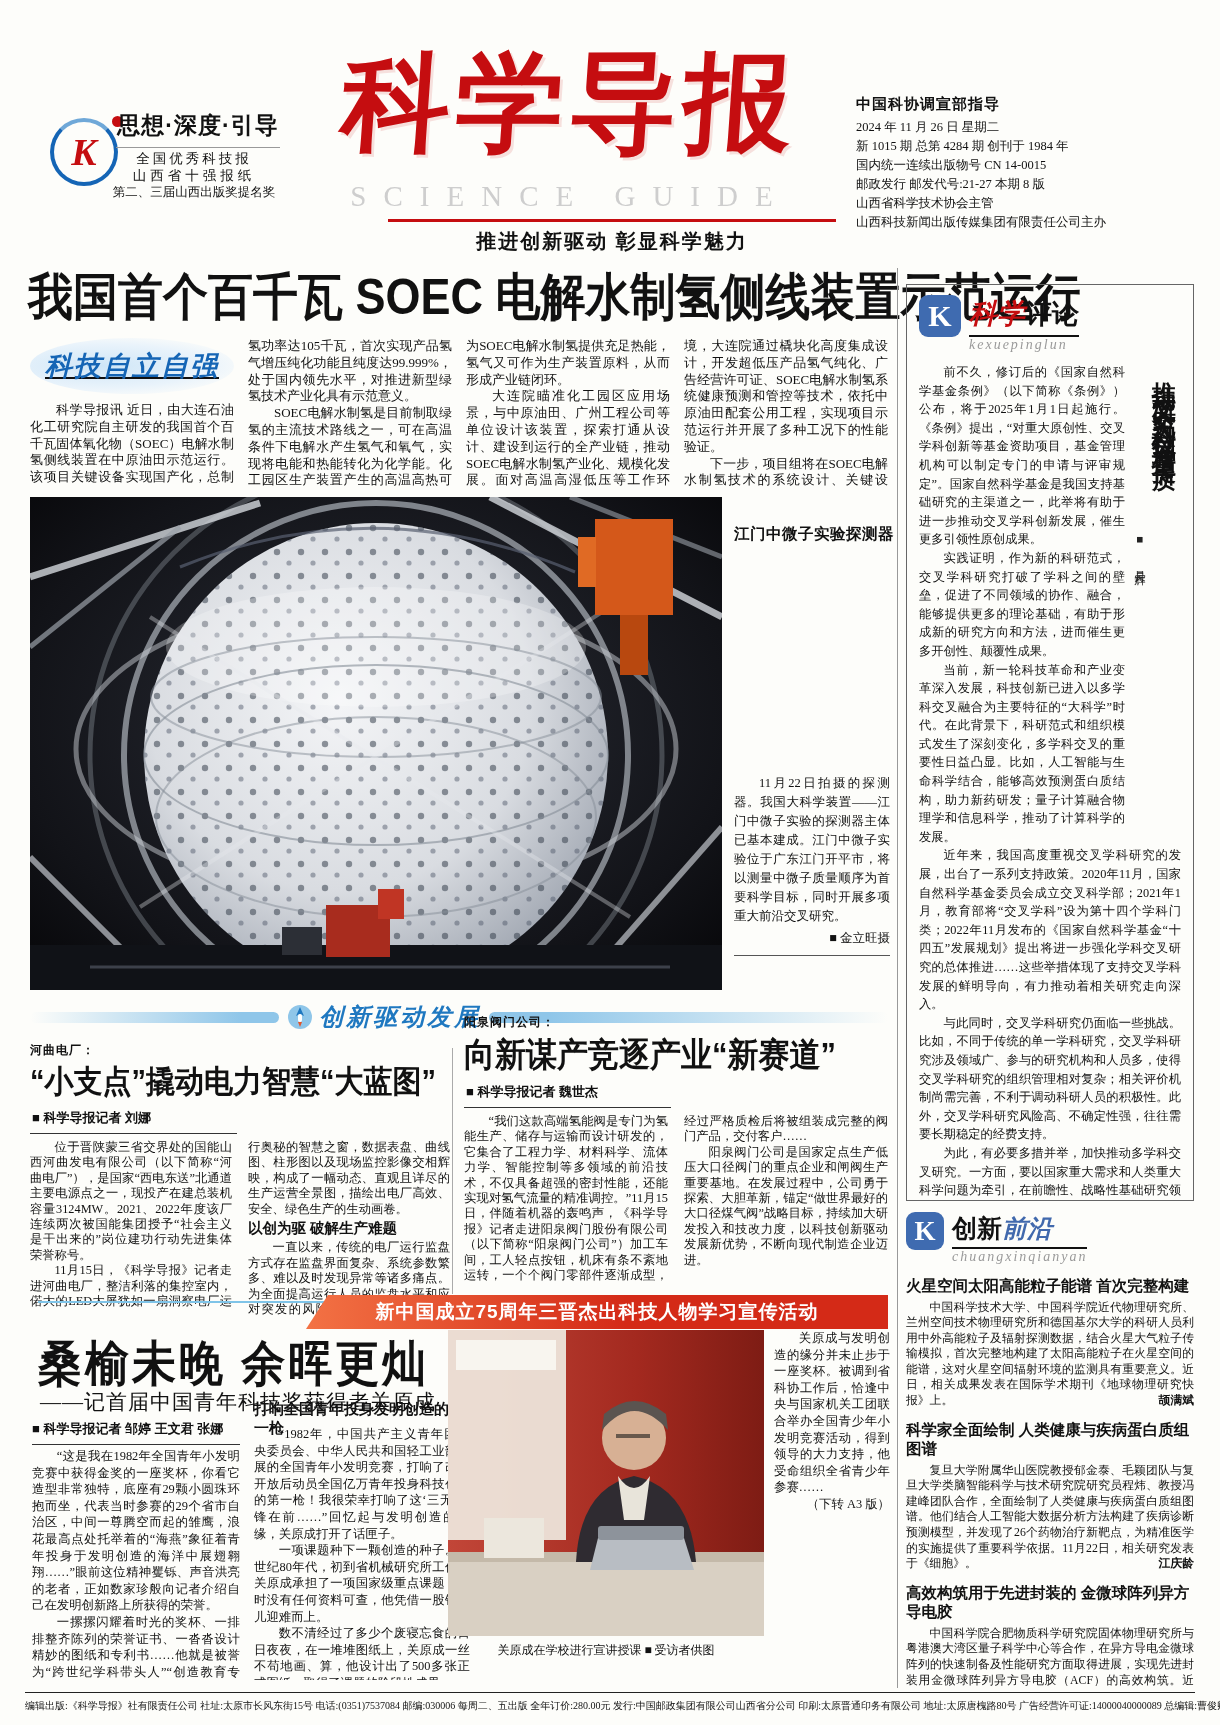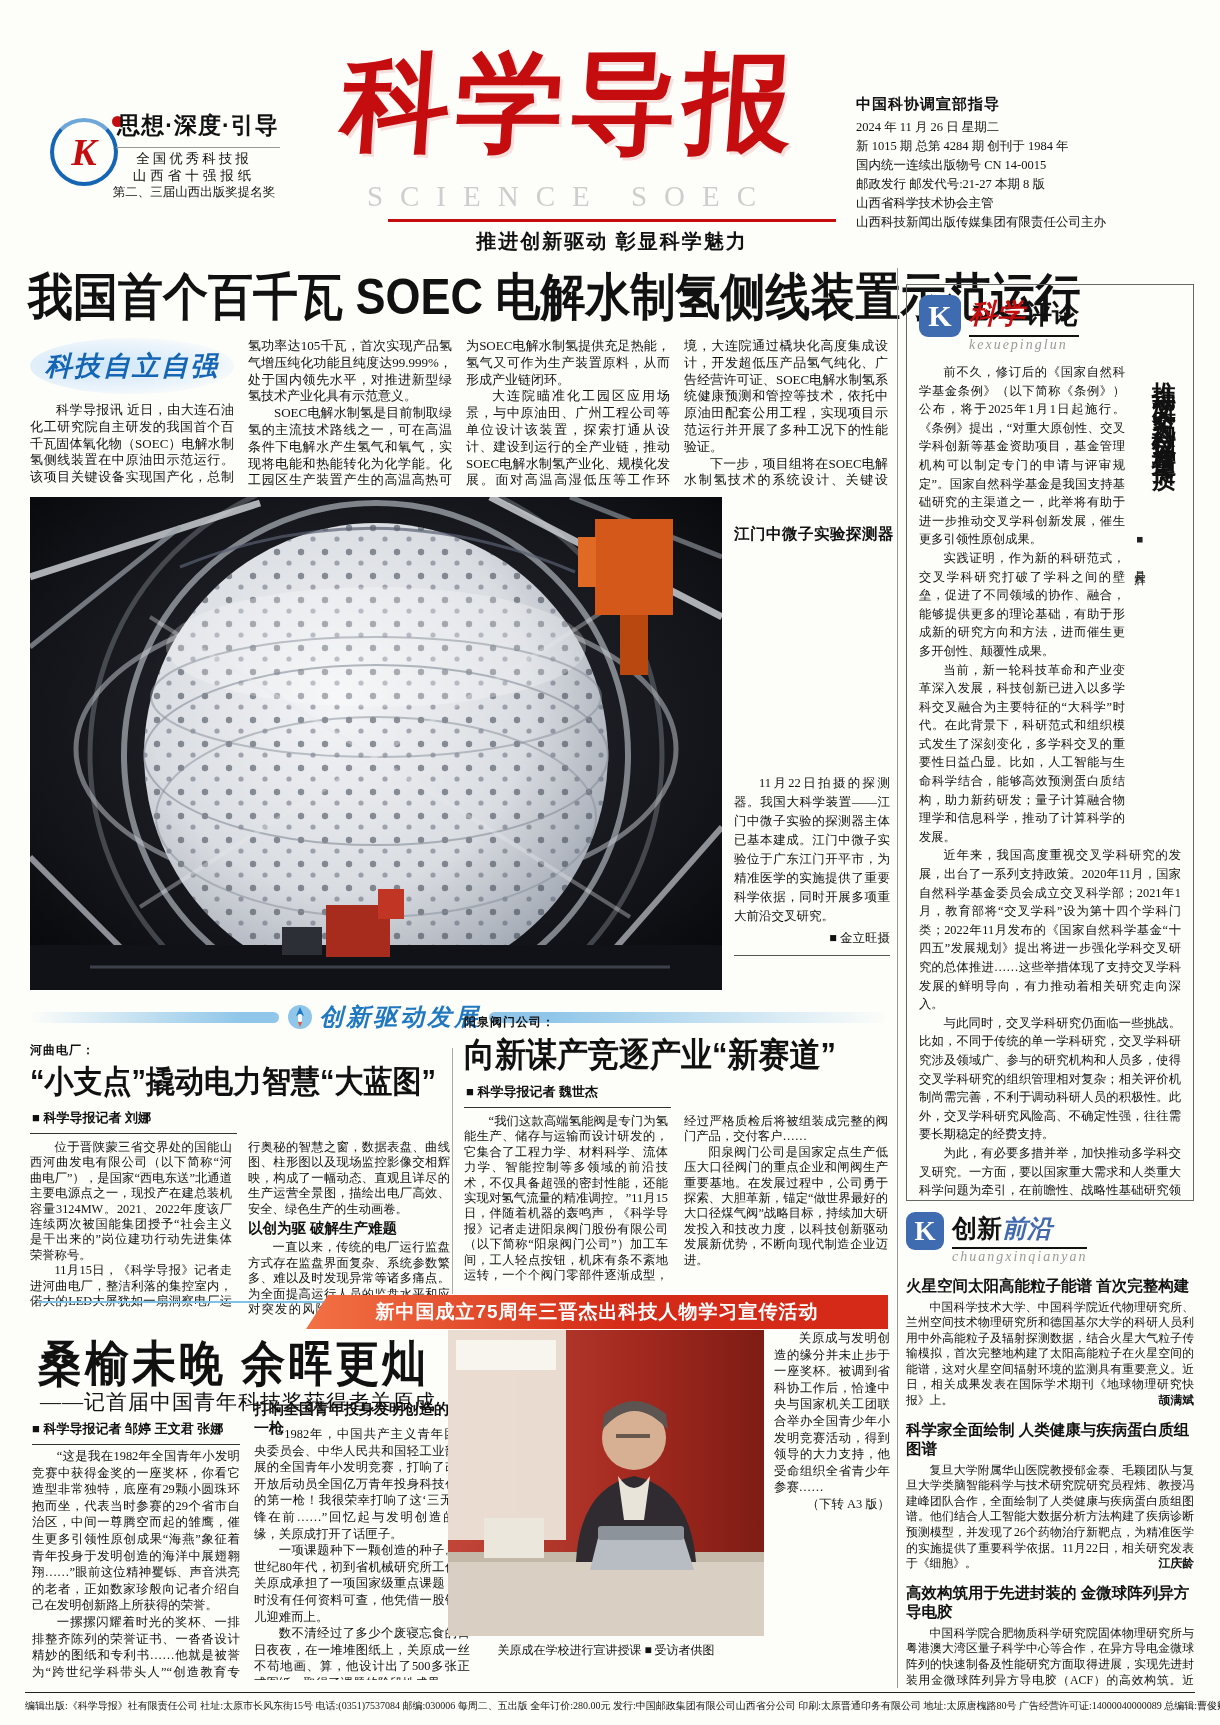--- a/index.html
+++ b/index.html
@@ -31,21 +31,21 @@
   .pubinfo .guide{font-size:15px;font-weight:bold;margin-bottom:5px;letter-spacing:1px;}
 
   
   .lead-headline{left:28px;top:264px;width:862px;font-size:45px;font-weight:900;text-align:center;
     letter-spacing:0px;white-space:nowrap;font-family:"Liberation Sans","DejaVu Sans",sans-serif;
     transform:scaleY(1.12);transform-origin:top;}
   .lead-body{left:30px;top:338px;width:858px;height:152px;column-count:4;column-gap:14px;
     font-size:13px;line-height:16.8px;overflow:hidden;}
   .lead-badge{break-inside:avoid;width:100%;height:56px;margin-bottom:8px;border-radius:50%;
     background:radial-gradient(ellipse at 35% 50%, #cfe6f7 0%, #e9f3fb 55%, rgba(255,255,255,0) 85%);
-    display:flex;align-items:center;justify-content:center;}
+    display:flex;align-items:center;justify-content:center;text-decoration:underline;}
   .lead-badge span{color:#1565b5;font-size:27px;font-weight:bold;font-style:italic;letter-spacing:2px;
     font-family:"Liberation Sans",sans-serif;}
 
   
   .photo-wrap{left:30px;top:497px;width:692px;height:493px;background:#0b0c10;overflow:hidden;}
   .pcaption-col{left:734px;top:500px;width:156px;height:490px;display:flex;flex-direction:column;}
   .pcaption-title{font-size:15.5px;font-weight:bold;white-space:nowrap;letter-spacing:.5px;
     font-family:"Liberation Sans",sans-serif;margin-top:24px;}
   .pcaption-text{margin-top:auto;font-size:12.5px;line-height:19px;}
   .pcaption-credit{text-align:right;font-size:12.5px;margin-top:4px;}
@@ -134,21 +134,21 @@
   </div>
   <div class="abs logo-dot"></div>
   <div class="abs logo-tagline sans">思想·深度·引导</div>
   <div class="abs honors">
     <div class="honor1">全国优秀科技报</div>
     <div class="honor2">山西省十强报纸</div>
     <div class="honor3">第二、三届山西出版奖提名奖</div>
   </div>
 
   <div class="abs masthead">科学导报</div>
-  <div class="abs masthead-en">SCIENCE SOEC</div>
+  <div class="abs masthead-en">SCIENCE GUIDE</div>
   <div class="abs red-rule"></div>
   <div class="abs slogan sans">推进创新驱动  彰显科学魅力</div>
 
   <div class="abs pubinfo">
     <div class="guide sans">中国科协调宣部指导</div>
     <div>2024 年 11 月 26 日 星期二</div>
     <div>新 1015 期 总第 4284 期 创刊于 1984 年</div>
     <div>国内统一连续出版物号 CN 14-0015</div>
     <div>邮政发行 邮发代号:21-27 本期 8 版</div>
     <div>山西省科学技术协会主管</div>
@@ -217,21 +217,21 @@
       <rect x="0" y="448" width="692" height="45" fill="#101217"></rect>
       <rect x="296" y="408" width="64" height="52" fill="#a82c1e"></rect>
       <rect x="348" y="392" width="26" height="30" fill="#c03524"></rect>
       <rect x="252" y="430" width="40" height="28" fill="#2c2f36"></rect>
       <line x1="60" y1="470" x2="640" y2="470" stroke="#3c404a" stroke-width="3"></line>
     </svg>
   </div>
 
   <div class="abs pcaption-col">
     <div class="pcaption-title">江门中微子实验探测器</div>
-    <p class="pcaption-text">11月22日拍摄的探测器。我国大科学装置——江门中微子实验的探测器主体已基本建成。江门中微子实验位于广东江门开平市，为精准医学的实施提供了重要科学依据，同时开展多项重大前沿交叉研究。</p>
+    <p class="pcaption-text">11月22日拍摄的探测器。我国大科学装置——江门中微子实验的探测器主体已基本建成。江门中微子实验位于广东江门开平市，将以测量中微子质量顺序为首要科学目标，同时开展多项重大前沿交叉研究。</p>
     <div class="pcaption-credit">■ 金立旺摄</div>
     <div class="pcaption-hr"></div>
   </div>
 
   <div class="abs band">
     <div class="band-bar l"></div>
     <div class="band-label">
       <svg width="26" height="26" viewBox="0 0 26 26">
         <circle cx="13" cy="13" r="12" fill="#8fc6e9"></circle>
         <path d="M13 3 L17 12 L13 10 L9 12 Z" fill="#1f78c0"></path>
@@ -273,21 +273,21 @@
   <div class="abs banner">
     <span>新中国成立75周年三晋杰出科技人物学习宣传活动</span>
   </div>
 
   <div class="abs sang">
     <div class="sang-headline">桑榆未晚 余晖更灿</div>
     <div class="sang-sub">——记首届中国青年科技奖获得者关原成</div>
     <div class="sang-byline">■ 科学导报记者 邹婷 王文君 张娜</div>
 
     <div class="sang-col sang-c1">
-      <p>“这是我在1982年全国青年小发明竞赛中获得金奖的一座奖杯，你看它造型非常独特，底座有29颗小圆珠环抱而坐，代表当时参赛的29个省市自治区，中间一尊腾空而起的雏鹰，催生更多引领性原创成果“海燕”象征着青年投身于发明创造的海洋中展翅翱翔……”眼前这位精神矍铄、声音洪亮的老者，正如数家珍般向记者介绍自己在发明创新路上所获得的荣誉。</p>
+      <p>“这是我在1982年全国青年小发明竞赛中获得金奖的一座奖杯，你看它造型非常独特，底座有29颗小圆珠环抱而坐，代表当时参赛的29个省市自治区，中间一尊腾空而起的雏鹰，浪花最高点处托举着的“海燕”象征着青年投身于发明创造的海洋中展翅翱翔……”眼前这位精神矍铄、声音洪亮的老者，正如数家珍般向记者介绍自己在发明创新路上所获得的荣誉。</p>
       <p>一摞摞闪耀着时光的奖杯、一排排整齐陈列的荣誉证书、一沓沓设计精妙的图纸和专利书……他就是被誉为“跨世纪学科带头人”“创造教育专家”的山西省科协原正高级工程师关原成。</p>
     </div>
 
     <div class="sang-sh">打响全国青年投身发明创造的第一枪</div>
     <div class="sang-col sang-c2">
       <p>“1982年，中国共产主义青年团中央委员会、中华人民共和国轻工业部开展的全国青年小发明竞赛，打响了改革开放后动员全国亿万青年投身科技创新的第一枪！我很荣幸打响了这‘三无’冲锋在前……”回忆起与发明创造的结缘，关原成打开了话匣子。</p>
       <p>一项课题种下一颗创造的种子。20世纪80年代，初到省机械研究所工作的关原成承担了一项国家级重点课题，当时没有任何资料可查，他凭借一股钻劲儿迎难而上。</p>
       <p>数不清经过了多少个废寝忘食的日日夜夜，在一堆堆图纸上，关原成一丝不苟地画、算，他设计出了500多张正式图纸，取得了课题的阶段性成果。</p>
     </div>
 

